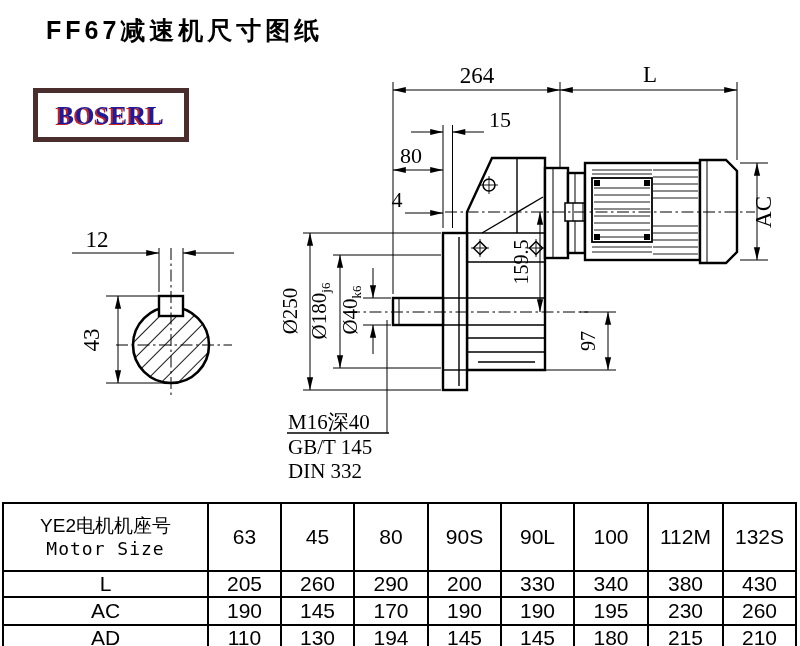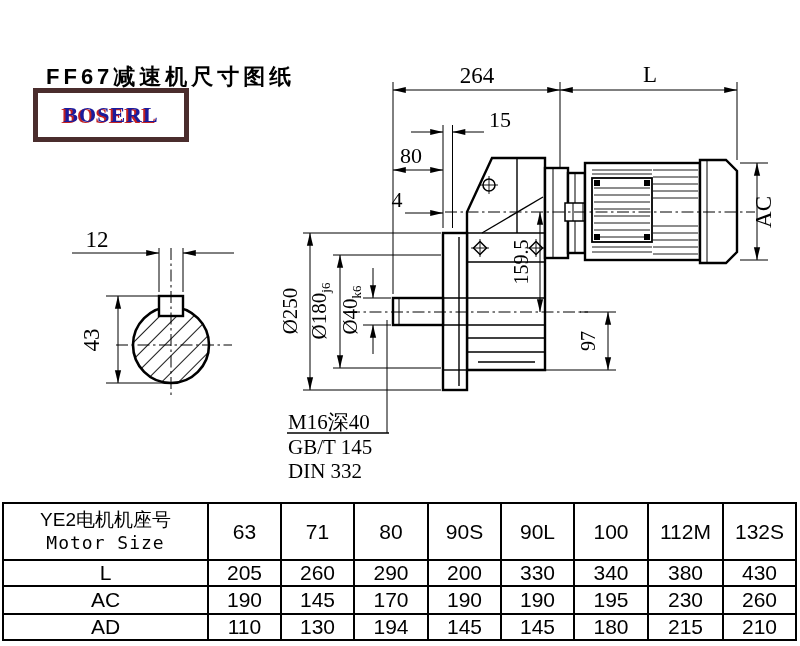--- a/index.html
+++ b/index.html
@@ -1,24 +1,24 @@
 <!DOCTYPE html>
 <html><head>
 <meta charset="utf-8">
 <style>
   html,body{margin:0;padding:0;background:#fff;}
   #stage{position:relative;width:800px;height:646px;background:#ffffff;overflow:hidden;
          font-family:"Liberation Sans",sans-serif;color:#000;}
   
-  .title{position:absolute;left:46px;top:14px;font-size:22px;font-weight:bold;
-         letter-spacing:4px;font-family:"Liberation Sans",sans-serif;margin-top:48px;}
+  .title{position:absolute;left:46px;top:14px;font-size:25px;font-weight:bold;
+         letter-spacing:4px;font-family:"Liberation Sans",sans-serif;}
   
   .logo{position:absolute;left:33px;top:88px;width:146px;height:44px;
         border:5px solid #4a2d2d;background:#fff;display:flex;align-items:center;justify-content:center;}
-  .logo span{font-family:"Liberation Serif",serif;font-weight:bold;font-size:22px;line-height:1;
+  .logo span{font-family:"Liberation Serif",serif;font-weight:bold;font-size:25px;line-height:1;
         color:#1b1b9c;text-shadow:-2px 1px 0 #c42222;letter-spacing:1px;}
   
   svg.drawing{position:absolute;left:0;top:0;}
   svg .thickf{stroke:#000;stroke-width:2.4;fill:#fff;}
   svg .med{stroke:#000;stroke-width:1.4;fill:none;}
   svg .thin{stroke:#000;stroke-width:1;fill:none;}
   svg .fin{stroke:#000;stroke-width:0.9;fill:none;}
   svg .cl{stroke:#000;stroke-width:1;fill:none;stroke-dasharray:12 3.5 2.5 3.5;}
   svg text{fill:#000;font-family:"Liberation Serif",serif;}
   
@@ -243,27 +243,27 @@
         <col style="width:73px">
         <col style="width:73px">
         <col style="width:74px">
       <col style="width:73px">
         <col style="width:73px">
         <col style="width:74px">
         <col style="width:75px">
         <col style="width:73px">
     </colgroup>
     <tbody>
-        <tr style="height:57px">
+        <tr style="height:68px">
       <th class="hcell">
         <div>YE2电机机座号</div>
         <div class="l2">Motor Size</div>
       </th>
       <th class="num">63</th>
-      <th class="num">71</th>
+      <th class="num">45</th>
       <th class="num">80</th>
       <th class="num">90S</th>
       <th class="num">90L</th>
       <th class="num">100</th>
       <th class="num">112M</th>
       <th class="num">132S</th>
     </tr>
     <tr style="height:26px">
       <td class="rowlab">L</td>
       <td class="num">205</td>

